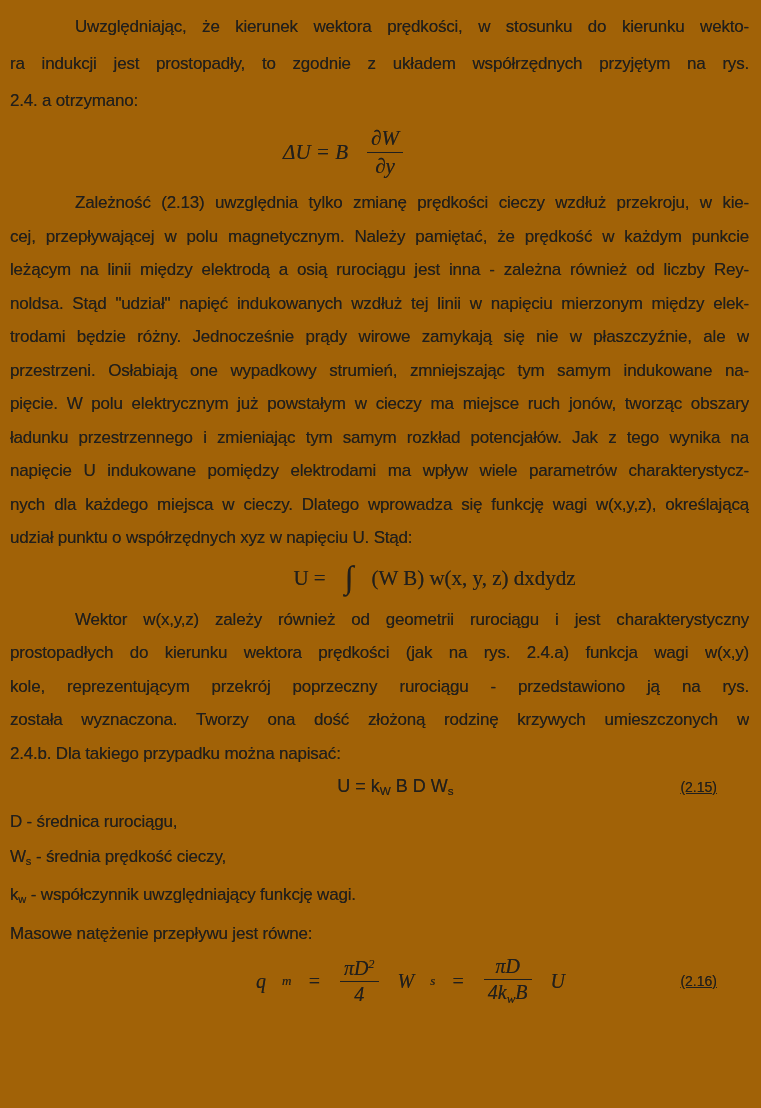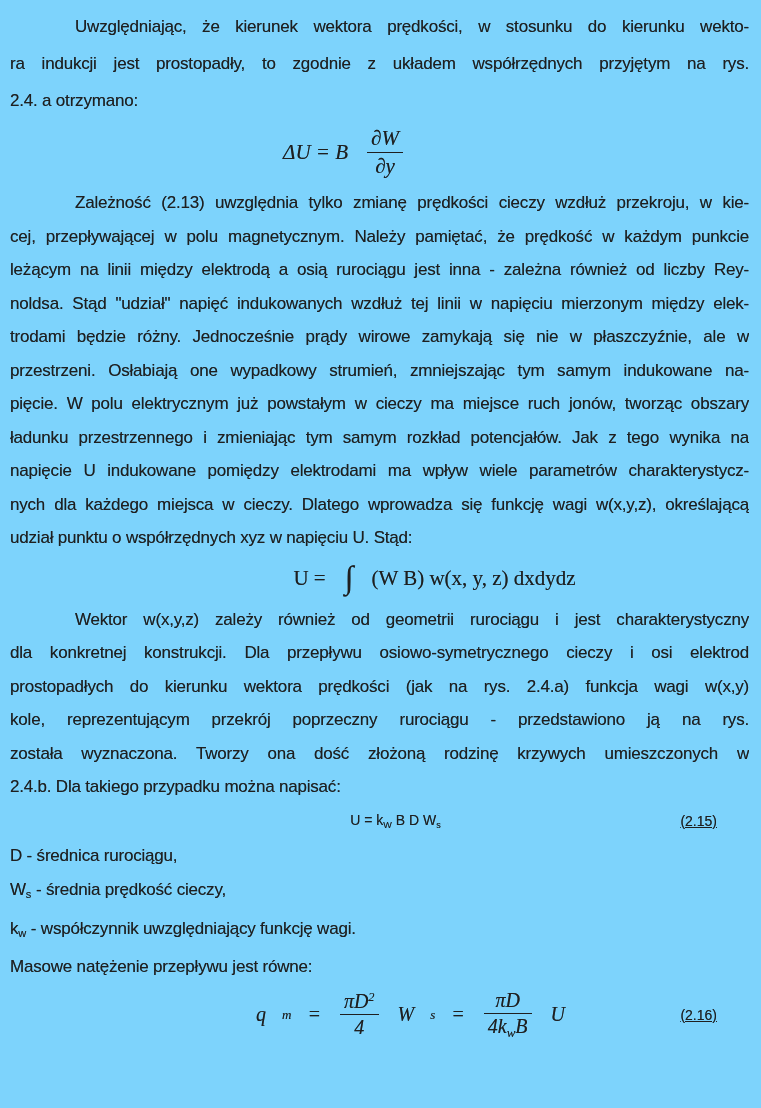--- a/index.html
+++ b/index.html
@@ -1,17 +1,17 @@
 <!DOCTYPE html>
 <html><head>
 <meta charset="utf-8">
 <style>
   html,body{margin:0;padding:0;background:#ffffff;}
   .page{
-    width:761px;height:1108px;background:#7dd3fc;position:relative;
+    width:761px;height:1108px;background:#a16207;position:relative;
     box-sizing:border-box;padding:8px 12px 0 10px;
     font-family:"Liberation Sans", sans-serif;
     color:#1f1f1f;
     text-shadow:0 0 0.4px rgba(0,0,0,0.5);
     overflow:hidden;
   }
   .para{font-size:17px;letter-spacing:-0.2px;}
   .jline{text-align:justify;text-align-last:justify;-moz-text-align-last:justify;
          text-justify:inter-word;white-space:normal;overflow:hidden;}
   .lline{text-align:center;text-align-last:left;}
@@ -31,21 +31,21 @@
   .eqflex{display:inline-flex;align-items:center;gap:16px;}
   .eq-delta .eqflex{font-size:21px;}
   .eq-integral .eqflex{font-size:21px;}
   .eq-216 .eqflex{font-size:20px;}
   .frac{display:inline-flex;flex-direction:column;text-align:center;margin:0 3px;vertical-align:middle;}
   .frac .num{border-bottom:1.4px solid #1f1f1f;padding:0 4px 1px 4px;line-height:1.15;}
   .frac .den{padding:1px 4px 0 4px;line-height:1.15;}
   .int-sign{font-size:32px;font-style:normal;line-height:1;margin:0 2px 0 3px;position:relative;top:-2px;}
   .sub{font-size:0.65em;vertical-align:-0.28em;letter-spacing:0;}
   .sup{font-size:0.62em;vertical-align:0.55em;letter-spacing:0;}
-  .sans-eq{font-size:14px;letter-spacing:0;}
+  .sans-eq{font-size:18px;letter-spacing:0;}
   .eq-number{position:absolute;right:32px;top:50%;transform:translateY(-50%);
              font-size:14px;letter-spacing:0;text-decoration:underline;}
   .defs{font-size:17px;letter-spacing:-0.2px;margin-top:3px;}
   .defs .dline{line-height:34.5px;text-align:left;}
   .gap-a{margin-top:3px;}
   .gap-b{margin-top:2px;}
 </style>
 </head>
 <body>
 
@@ -84,21 +84,20 @@
   <div class="eq-row eq-integral">
     <span class="eqflex math-serif">
       <span>U = </span>
       <span class="int-sign">∫</span>
       <span>(W B) w(x, y, z) dxdydz</span>
     </span>
   </div>
 
   <div class="para p3 gap-b">
     <div class="line jline indent">Wektor w(x,y,z) zależy również od geometrii rurociągu i jest charakterystyczny</div>
-    <div class="line jline">dla konkretnej konstrukcji. Dla przepływu osiowo-symetrycznego cieczy i osi elektrod</div>
     <div class="line jline">prostopadłych do kierunku wektora prędkości (jak na rys. 2.4.a) funkcja wagi w(x,y)</div>
     <div class="line jline">kole, reprezentującym przekrój poprzeczny rurociągu - przedstawiono ją na rys.</div>
     <div class="line jline">została wyznaczona. Tworzy ona dość złożoną rodzinę krzywych umieszczonych w</div>
     <div class="line lline">2.4.b. Dla takiego przypadku można napisać:</div>
   </div>
 
   <div class="eq-row eq-215">
     <span class="eq-core sans-eq">
       <span>U = k</span><span class="sub">W</span><span> B D W</span><span class="sub">s</span>
     </span>

